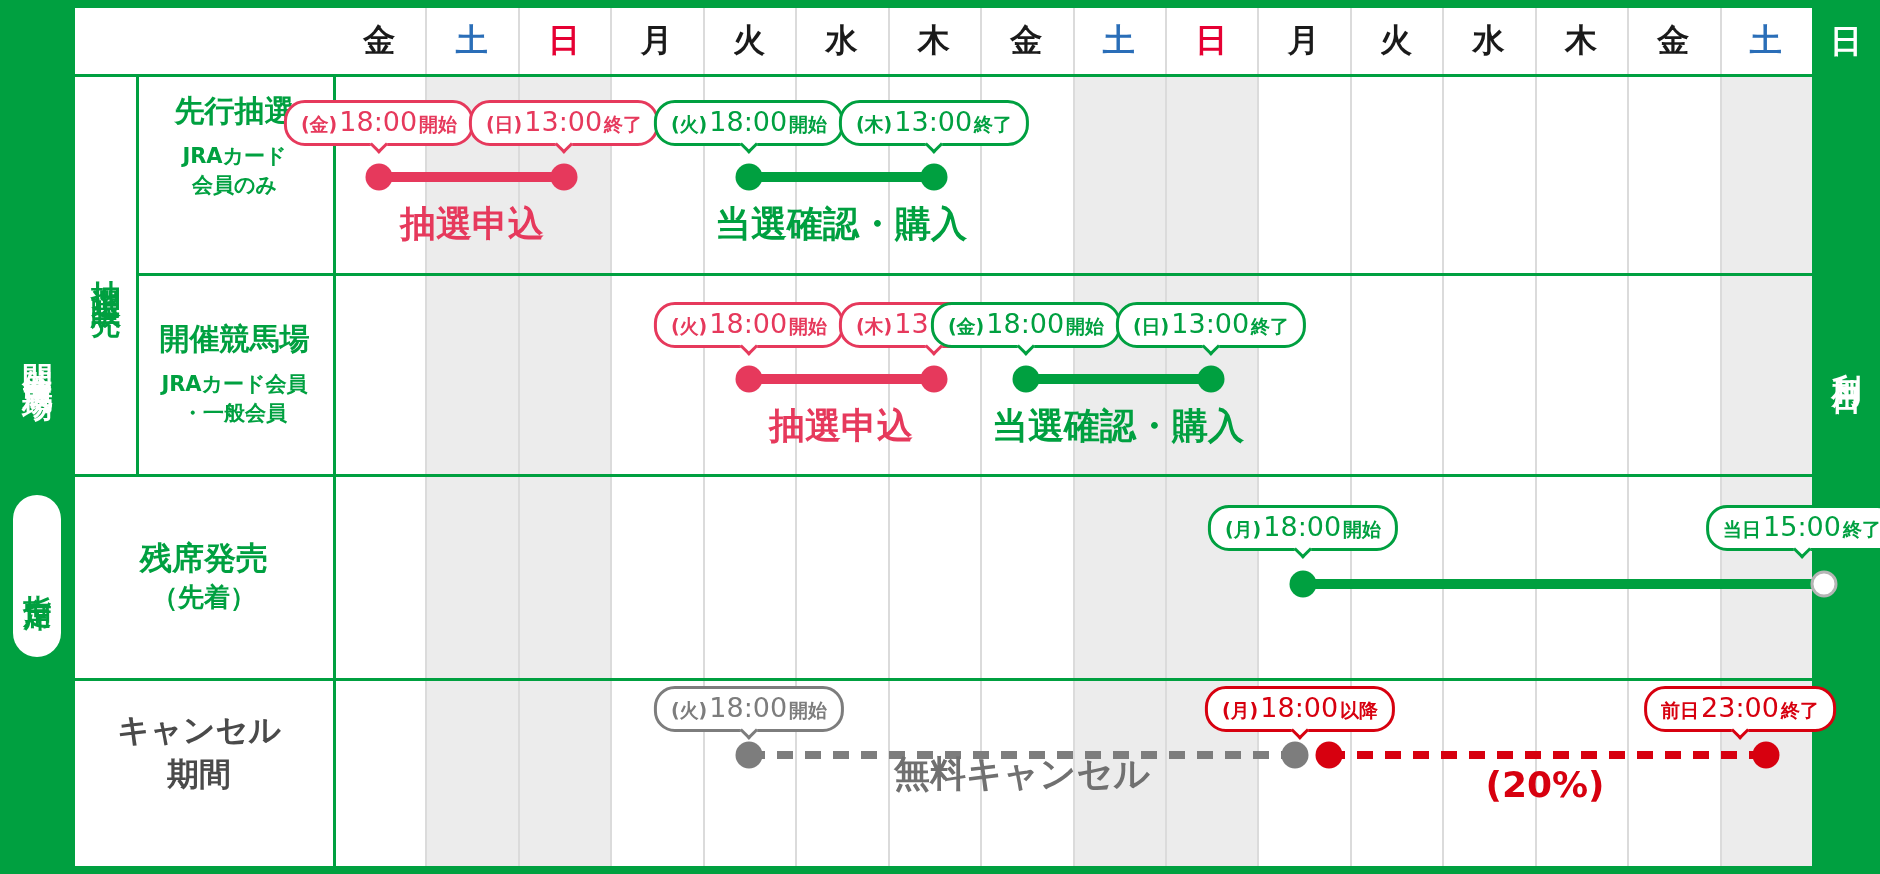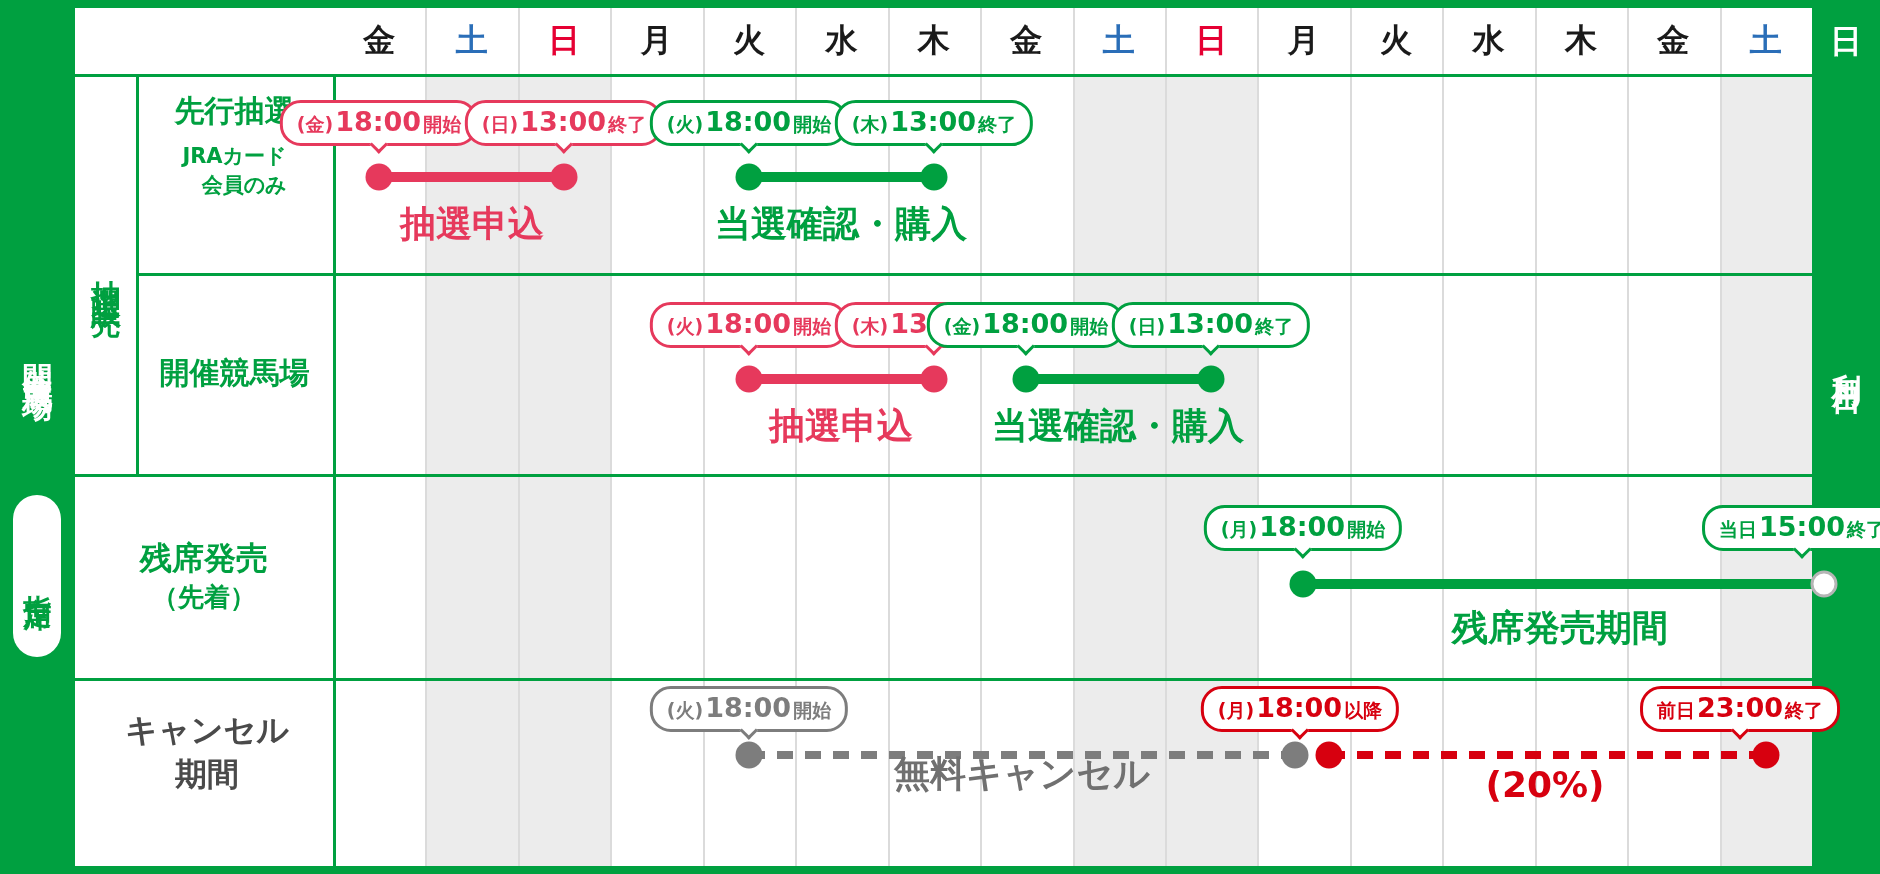--- a/index.html
+++ b/index.html
@@ -26,24 +26,24 @@
   .side-title { position:absolute; left:37px; top:357px; transform:translate(-50%,-50%); color:#fff; font-size:30px; font-weight:700; letter-spacing:7px; }
   .pill { position:absolute; left:37px; top:576px; transform:translate(-50%,-50%); width:48px; height:162px; background:#fff; border-radius:24px; display:flex; align-items:center; justify-content:center; }
   .pill-text { color:#00A040; font-size:28px; font-weight:700; letter-spacing:3px; }
   .usage-day { position:absolute; left:1812px; top:8px; width:68px; height:66px; line-height:66px; text-align:center; color:#fff; font-size:32px; font-weight:700; }
   .right-title { position:absolute; left:1846px; top:360px; transform:translate(-50%,-50%); color:#fff; font-size:30px; font-weight:700; letter-spacing:7px; }
 
   
   .lottery-group { position:absolute; left:75px; top:74px; width:61px; height:400px; display:flex; align-items:center; justify-content:center; }
   .lottery-group .vtext { color:#00A040; font-size:30px; font-weight:700; letter-spacing:9px; }
   .rowlabel { position:absolute; display:flex; flex-direction:column; align-items:center; justify-content:center; text-align:center; }
-  .rl-adv { left:136px; top:74px; width:197px; height:143px;text-align:right; }
+  .rl-adv { left:136px; top:74px; width:197px; height:143px; }
   .rl-gen { left:136px; top:273px; width:197px; height:201px; }
   .rl-rem { left:75px; top:474px; width:258px; height:204px; }
-  .rl-can { left:78px; top:678px; width:258px; height:149px;border-radius:27px; }
+  .rl-can { left:70px; top:678px; width:258px; height:149px;border-radius:27px; }
   .rl-title { font-size:30px; font-weight:700; color:#00A040; }
   .rl-sub { font-size:21px; font-weight:700; color:#00A040; line-height:1.4; margin-top:10px; }
   .rl-big { font-size:32px; font-weight:700; color:#00A040; line-height:1.35;text-align:center; }
   .rl-big2 { font-size:26px; font-weight:700; color:#00A040; line-height:1.35; }
   .rl-dark { font-size:32px; font-weight:700; color:#4A4A4A; line-height:1.35; }
 
   
   .bar { position:absolute; height:10px; border-radius:5px; z-index:3; }
   .bar.redbg { background:#E6395C; }
   .bar.greenbg { background:#00A040; }
@@ -53,21 +53,21 @@
   .dot { position:absolute; width:27px; height:27px; border-radius:50%; transform:translate(-50%,-50%); z-index:4; }
   .dot.red { background:#E6395C; }
   .dot.green { background:#00A040; }
   .dot.gray { background:#7D7D7D; }
   .dot.red2 { background:#D7000F; }
   .dot.open { background:#fff; border:3px solid #B5B5B5; }
 
   .bubble { position:absolute; transform:translateX(-50%); background:#fff; border:3px solid #000; border-radius:21px; padding:3px 14px 5px; white-space:nowrap; display:flex; align-items:baseline; gap:2px; z-index:6; }
   .bubble .tail { position:absolute; left:50%; bottom:-8px; width:13px; height:13px; background:#fff; border-right:3px solid; border-bottom:3px solid; border-color:inherit; transform:translateX(-50%) rotate(45deg); }
   .b-pre,.b-suf { font-size:19px; font-weight:700; }
-  .b-time { font-size:27px; font-weight:700; }
+  .b-time { font-size:27px; font-weight:400; }
   .bubble.c-red { border-color:#E6395C; color:#E6395C; }
   .bubble.c-green { border-color:#00A040; color:#00A040; }
   .bubble.c-gray { border-color:#7D7D7D; color:#7D7D7D; }
   .bubble.c-red2 { border-color:#D7000F; color:#D7000F; }
 
   .bar-label { position:absolute; transform:translateX(-50%); font-weight:700; font-size:36px; white-space:nowrap; z-index:5; text-align:center; }
   .t-red { color:#E6395C; }
   .t-green { color:#00A040; }
   .t-gray { color:#707070; }
   .t-red2 { color:#D7000F; }
@@ -143,20 +143,24 @@
   <div class="rowlabel rl-adv">
     <div class="rl-title">先行抽選</div>
     <div class="rl-sub">
       <div>JRAカード</div>
       <div>会員のみ</div>
     </div>
   </div>
 
   <div class="rowlabel rl-gen">
     <div class="rl-title">開催競馬場</div>
+    <div class="rl-sub">
+      <div>JRAカード会員</div>
+      <div>・一般会員</div>
+    </div>
   </div>
 
   <div class="rowlabel rl-rem">
     <div class="rl-big">残席発売</div>
     <div class="rl-big2">（先着）</div>
   </div>
 
   <div class="rowlabel rl-can">
     <div class="rl-dark">キャンセル</div>
     <div class="rl-dark">期間</div>
@@ -236,21 +240,20 @@
   </div>
   <div class="bubble c-green" style="left:1802px;top:505px">
     <span class="b-pre">当日</span>
       <span class="b-time">15:00</span>
       <span class="b-suf">終了</span>
       <span class="tail"></span>
   </div>
   <div class="bar greenbg" style="left:1303px;top:579px;width:521px"></div>
   <div class="dot green" style="left:1303px;top:584px"></div>
   <div class="dot open" style="left:1824px;top:584px"></div>
-  <div class="bar-label t-green" style="left:1560px;top:604px">残席発売期間</div>
 
   <div class="bubble c-gray" style="left:749px;top:686px">
     <span class="b-pre">(火)</span>
       <span class="b-time">18:00</span>
       <span class="b-suf">開始</span>
       <span class="tail"></span>
   </div>
   <div class="bubble c-red2" style="left:1300px;top:686px">
     <span class="b-pre">(月)</span>
       <span class="b-time">18:00</span>

